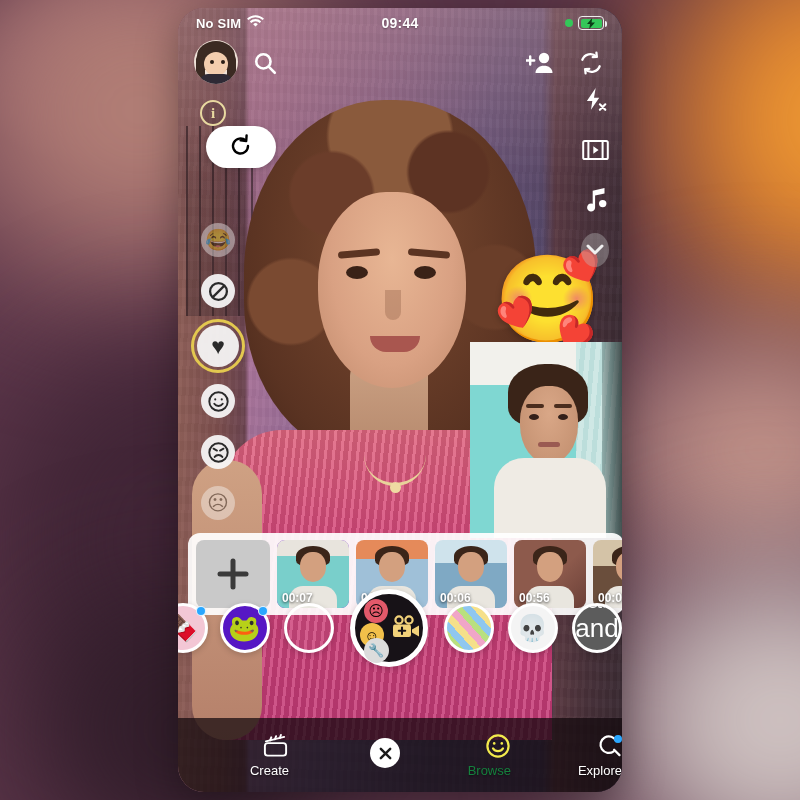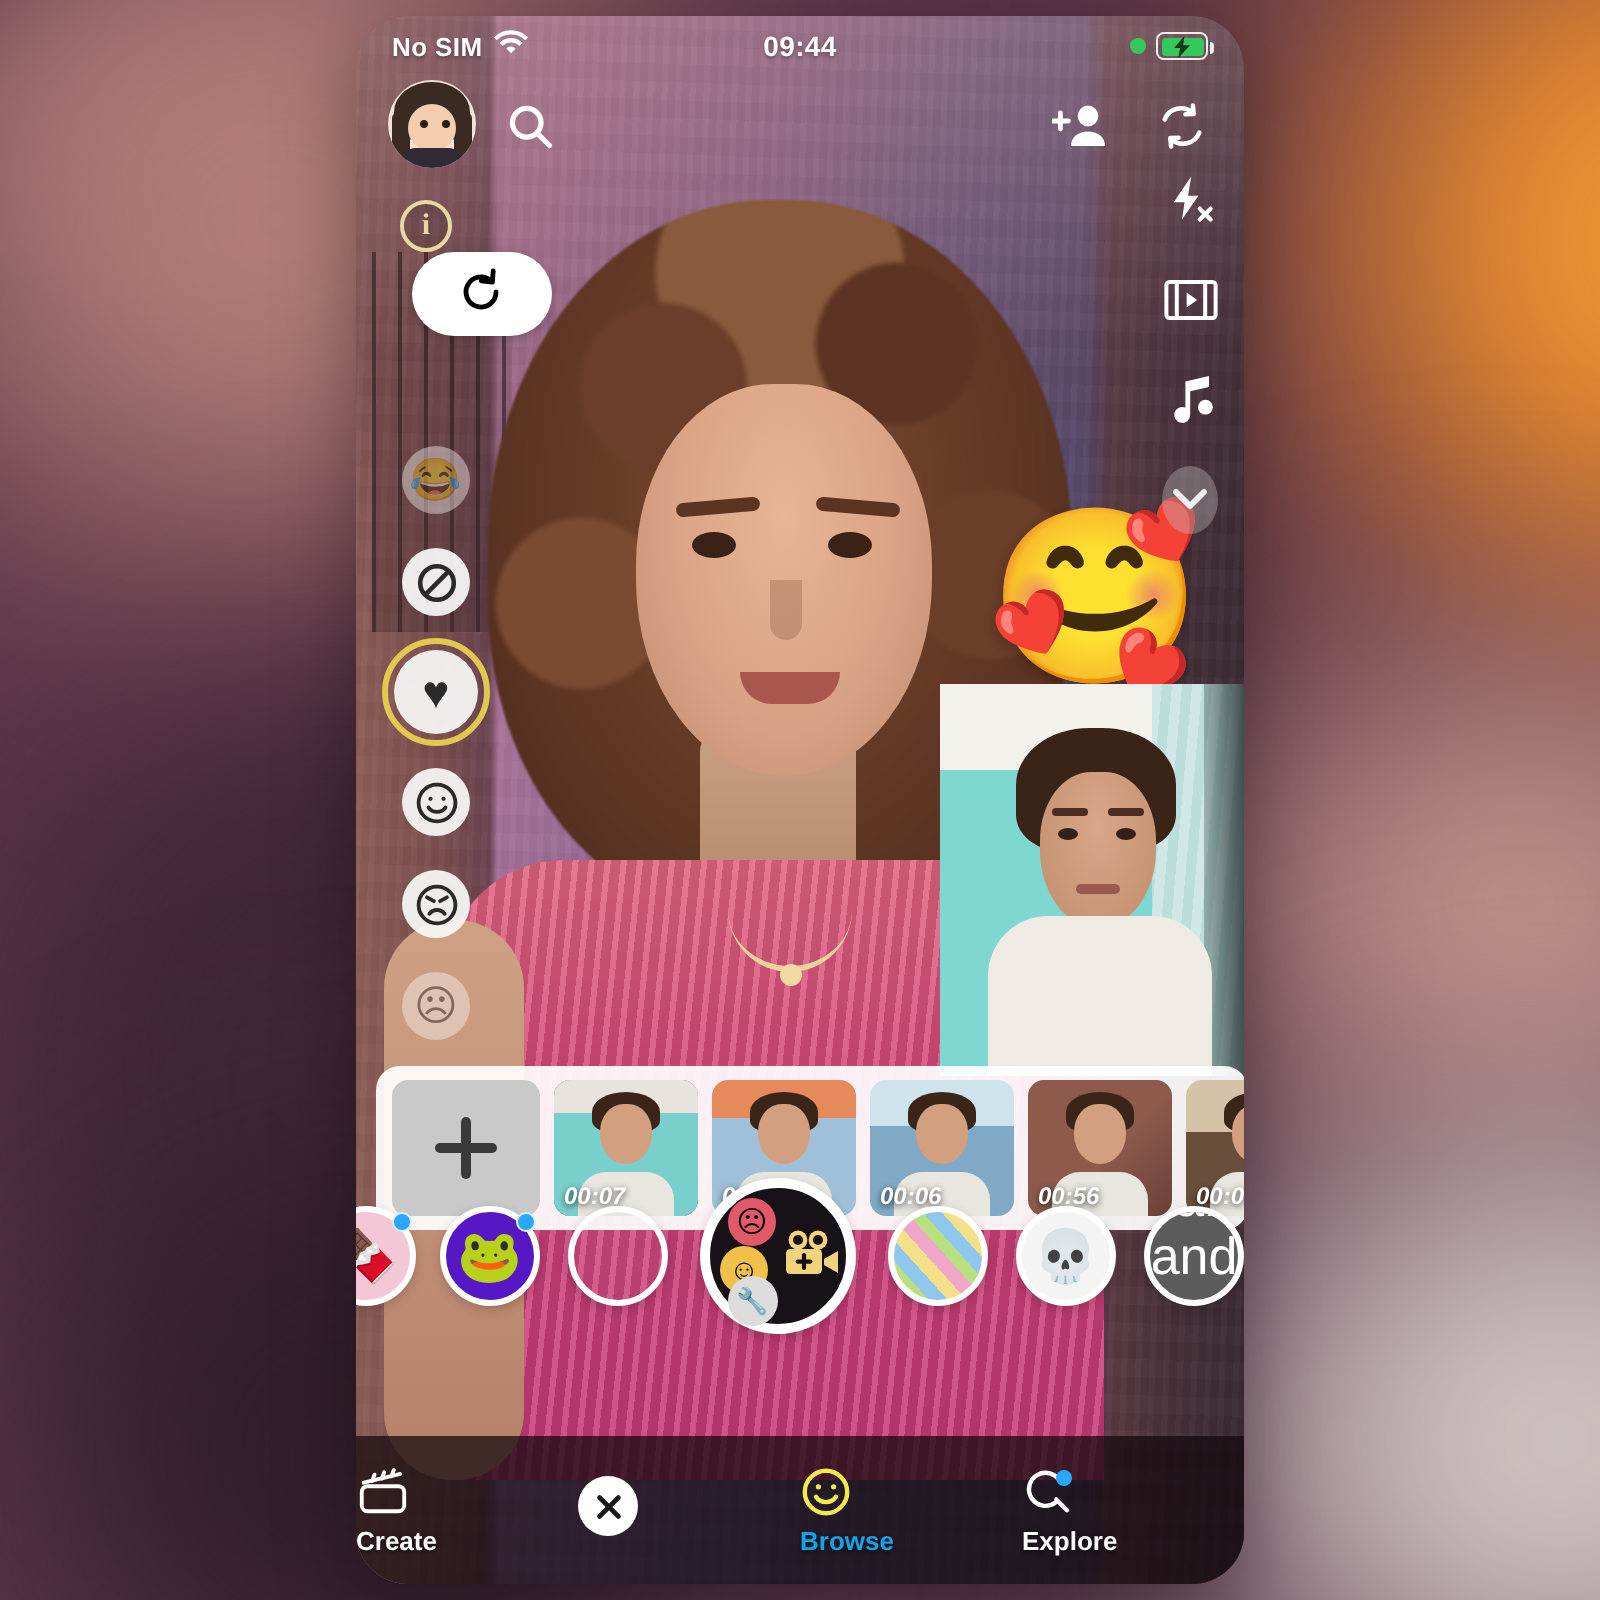--- a/index.html
+++ b/index.html
@@ -210,21 +210,21 @@
 
   
   .timeline {
     position:absolute; left:10px; top:525px; width:436px; height:82px; z-index:36;
     background:rgba(255,255,255,.92); border-radius:12px;
     display:flex; align-items:center; gap:7px; padding:7px 8px; overflow:hidden;
   }
   .tl-add { flex:0 0 74px; height:68px; border-radius:8px; background:#c9c9c9;
     display:flex; align-items:center; justify-content:center; cursor:pointer; }
   .clip { position:relative; flex:0 0 72px; height:68px; border-radius:8px;
-    overflow:hidden; cursor:pointer;font-style:italic; }
+    overflow:hidden; cursor:pointer; }
   .clip.sel { outline:4px solid #7b2fd6; outline-offset:-4px; }
   .clip .dur { position:absolute; left:5px; bottom:3px; color:#fff; font-size:12px;
     font-weight:bold; text-shadow:0 1px 3px rgba(0,0,0,.7); }
   .clip .thumb { position:absolute; inset:0; }
   .t1 { background:linear-gradient(180deg,#e8e4dd 0 24%,#79cfcb 24% 100%); }
   .t2 { background:linear-gradient(180deg,#e58a5a 0 28%,#9fc0d8 28% 100%); }
   .t3 { background:linear-gradient(180deg,#cfe3ec 0 34%,#7fa9c4 34% 100%); }
   .t4 { background:linear-gradient(135deg,#8d5a4c 0 55%,#6b4038 100%); }
   .t5 { background:linear-gradient(180deg,#d4c3a7 0 38%,#6a4e3c 38% 100%); }
   .th-head { position:absolute; left:50%; top:12px; transform:translateX(-50%);
@@ -262,24 +262,24 @@
     border-radius:50%; background:#f2c04a; display:flex; align-items:center;
     justify-content:center; font-size:15px; }
   .ctr-art .e-cam { position:absolute; right:0px; top:18px; font-size:27px; color:#f2d27a; line-height:1; }
   .ctr-art .e-wrench { position:absolute; left:6px; bottom:-4px; width:25px; height:25px;
     border-radius:50%; background:#dcdcdc; display:flex; align-items:center;
     justify-content:center; font-size:13px; }
 
   
   .navbar { position:absolute; left:0; bottom:0; width:100%; height:74px; z-index:40;
     background:rgba(18,8,12,.72); display:flex; align-items:center; }
-  .nav-item { flex:1; display:flex; flex-direction:column; align-items:flex-start; gap:4px;
-    color:#fff; font-size:13px; font-weight:bold; cursor:pointer; }
+  .nav-item { flex:1; display:flex; flex-direction:column; align-items:flex-end; gap:4px;
+    color:#fff; font-size:13px; font-weight:normal; cursor:pointer; }
   .nav-item .lbl { text-shadow:0 1px 2px rgba(0,0,0,.5); }
-  .nav-item.active .lbl { color:#0ea5e9; }
+  .nav-item.active .lbl { color:#15803d; }
   .nav-ic { height:26px; display:flex; align-items:center; justify-content:center; }
   .close-btn { width:30px; height:30px; border-radius:50%; background:#fff;
     display:flex; align-items:center; justify-content:center; }
   .nav-badge { position:absolute; margin-left:17px; margin-top:-14px; width:8px; height:8px;
     border-radius:50%; background:#2aa7ff; }
 </style>
 </head>
 <body>
 
 <div id="backdrop">

